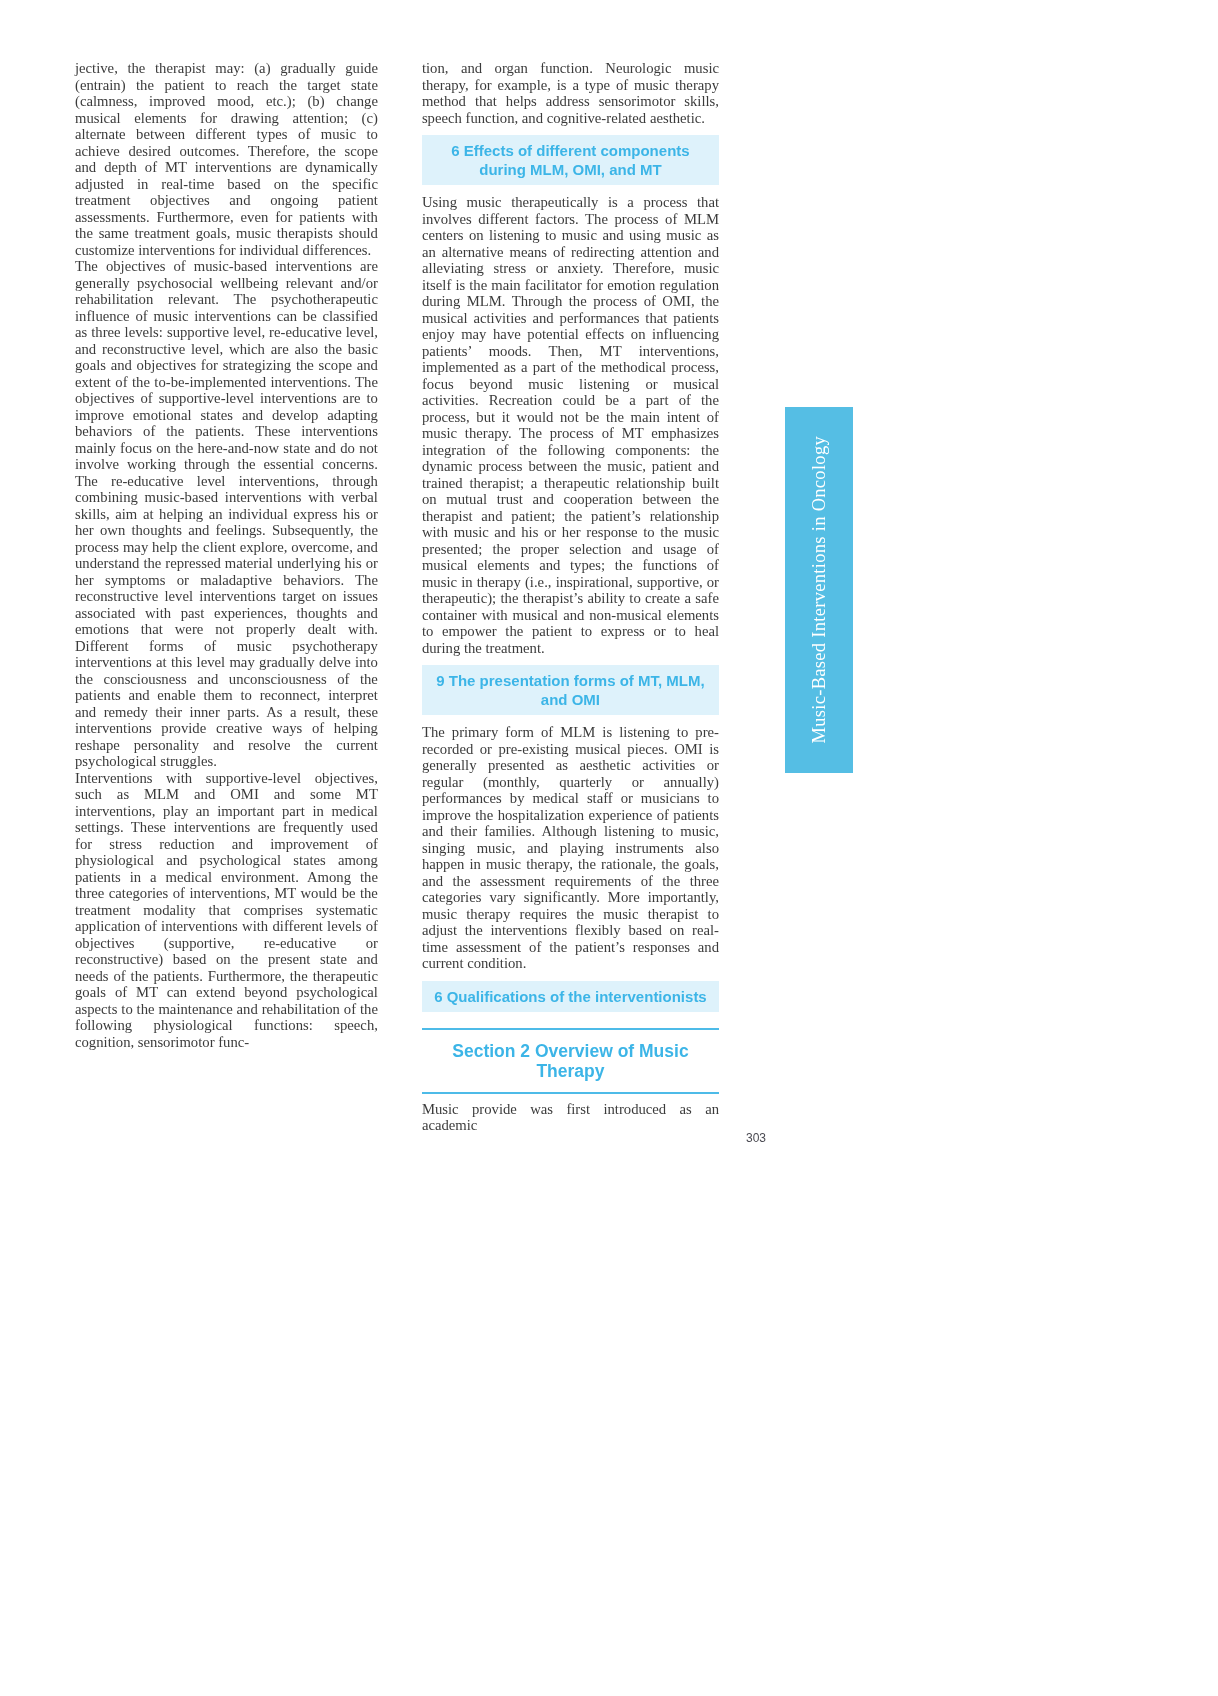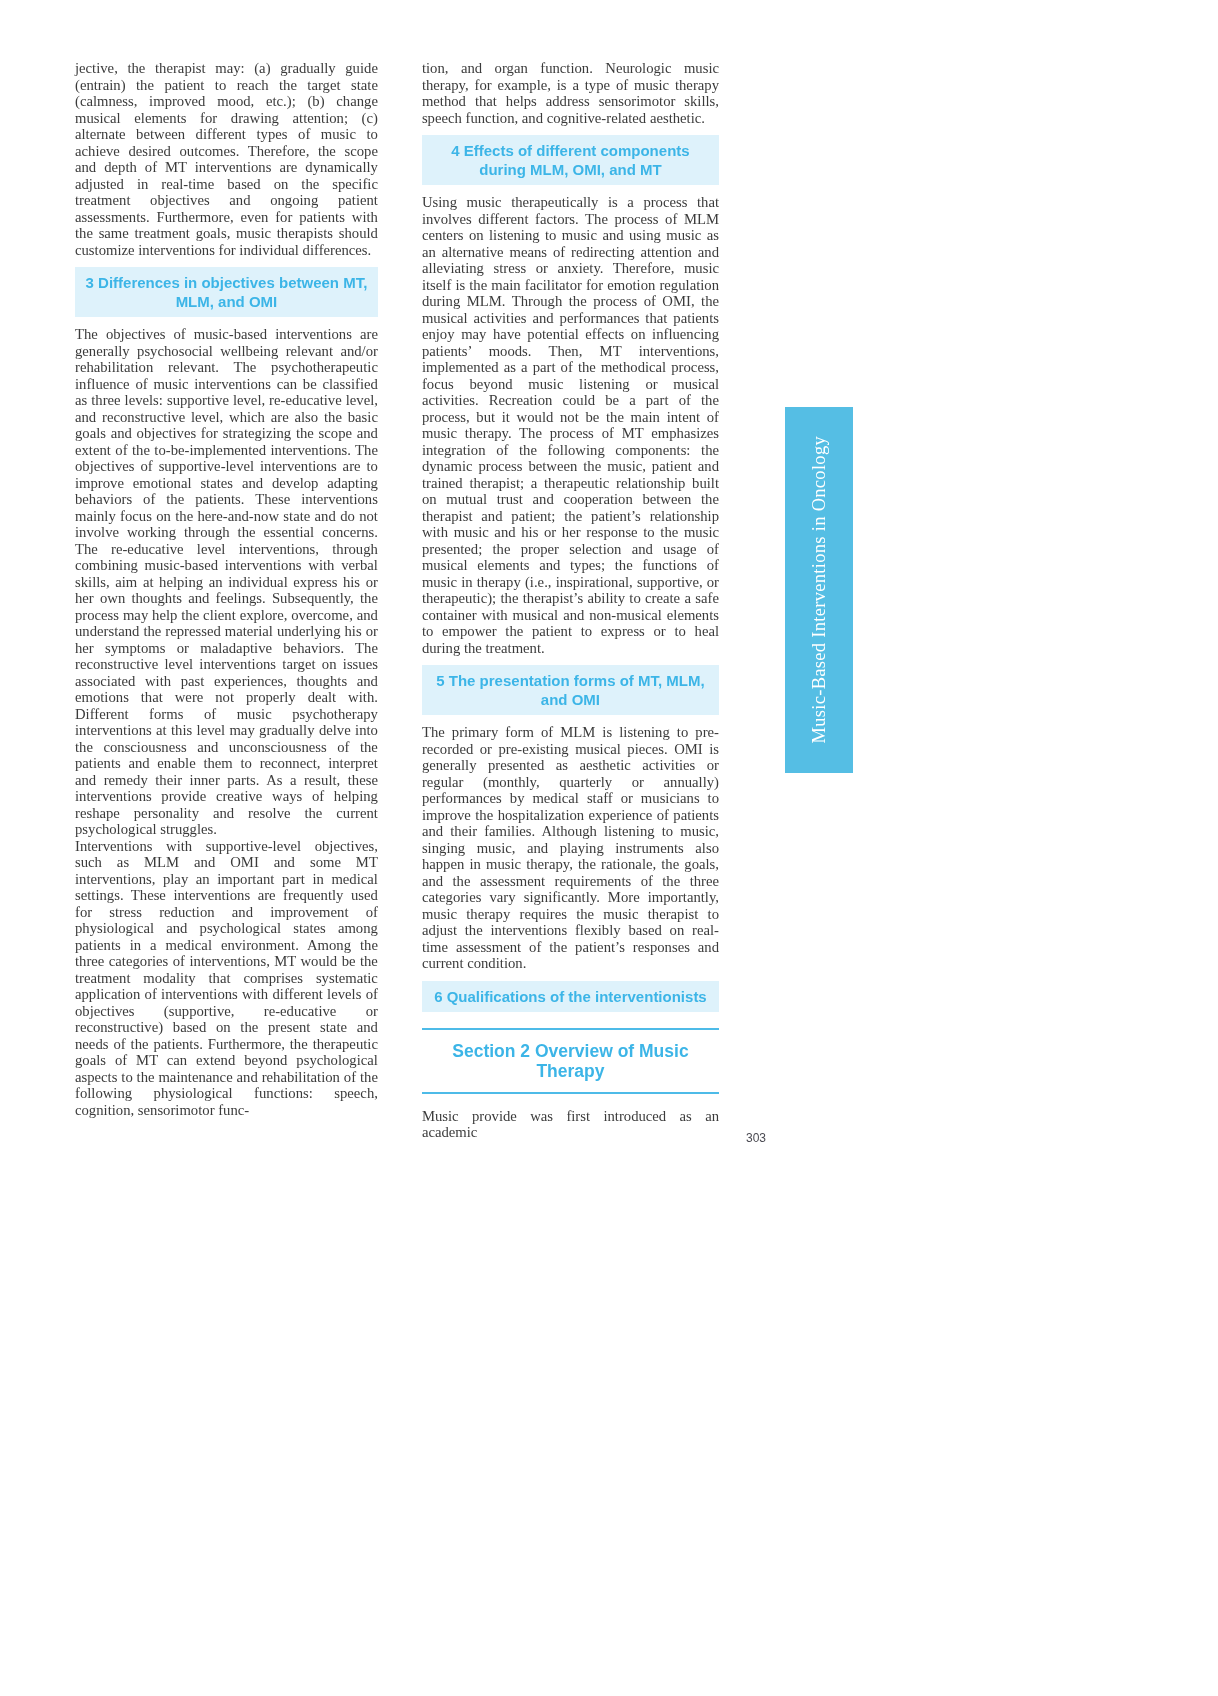--- a/index.html
+++ b/index.html
@@ -47,21 +47,21 @@
     font-family: "Liberation Sans", sans-serif;
     font-weight: bold;
     font-size: 17.5px;
     line-height: 20px;
     color: #3cb5e7;
     background: #ffffff;
     text-align: center;
     border-top: 2px solid #4dbbe8;
     border-bottom: 2px solid #4dbbe8;
     padding: 11px 4px;
-    margin: 16px 0 14px 0;
+    margin: 16px 0 7px 0;
   }
   .side-tab {
     position: absolute;
     left: 785px;
     top: 407px;
     width: 68px;
     height: 366px;
     background: #55bee4;
     display: flex;
     align-items: center;
@@ -89,30 +89,29 @@
 </style>
 </head>
 <body>
 
 <div class="page">
 
   <div class="content">
 
     <div class="col col-left">
       <p>jective, the therapist may: (a) gradually guide (entrain) the patient to reach the target state (calmness, improved mood, etc.); (b) change musical elements for drawing attention; (c) alternate between different types of music to achieve desired outcomes. Therefore, the scope and depth of MT interventions are dynamically adjusted in real-time based on the specific treatment objectives and ongoing patient assessments. Furthermore, even for patients with the same treatment goals, music therapists should customize interventions for individual differences.</p>
-      <div class="subheading">3 Differences in objectives between MT, MLM, and OMI</div>
       <p>The objectives of music-based interventions are generally psychosocial wellbeing relevant and/or rehabilitation relevant. The psychotherapeutic influence of music interventions can be classified as three levels: supportive level, re-educative level, and reconstructive level, which are also the basic goals and objectives for strategizing the scope and extent of the to-be-implemented interventions. The objectives of supportive-level interventions are to improve emotional states and develop adapting behaviors of the patients. These interventions mainly focus on the here-and-now state and do not involve working through the essential concerns. The re-educative level interventions, through combining music-based interventions with verbal skills, aim at helping an individual express his or her own thoughts and feelings. Subsequently, the process may help the client explore, overcome, and understand the repressed material underlying his or her symptoms or maladaptive behaviors. The reconstructive level interventions target on issues associated with past experiences, thoughts and emotions that were not properly dealt with. Different forms of music psychotherapy interventions at this level may gradually delve into the consciousness and unconsciousness of the patients and enable them to reconnect, interpret and remedy their inner parts. As a result, these interventions provide creative ways of helping reshape personality and resolve the current psychological struggles.</p>
       <p>Interventions with supportive-level objectives, such as MLM and OMI and some MT interventions, play an important part in medical settings. These interventions are frequently used for stress reduction and improvement of physiological and psychological states among patients in a medical environment. Among the three categories of interventions, MT would be the treatment modality that comprises systematic application of interventions with different levels of objectives (supportive, re-educative or reconstructive) based on the present state and needs of the patients. Furthermore, the therapeutic goals of MT can extend beyond psychological aspects to the maintenance and rehabilitation of the following physiological functions: speech, cognition, sensorimotor func-</p>
     </div>
 
     <div class="col col-right">
       <p>tion, and organ function. Neurologic music therapy, for example, is a type of music therapy method that helps address sensorimotor skills, speech function, and cognitive-related aesthetic.</p>
-      <div class="subheading">4 Effects of different components during MLM, OMI, and MT</div>
+      <div class="subheading">6 Effects of different components during MLM, OMI, and MT</div>
       <p>Using music therapeutically is a process that involves different factors. The process of MLM centers on listening to music and using music as an alternative means of redirecting attention and alleviating stress or anxiety. Therefore, music itself is the main facilitator for emotion regulation during MLM. Through the process of OMI, the musical activities and performances that patients enjoy may have potential effects on influencing patients’ moods. Then, MT interventions, implemented as a part of the methodical process, focus beyond music listening or musical activities. Recreation could be a part of the process, but it would not be the main intent of music therapy. The process of MT emphasizes integration of the following components: the dynamic process between the music, patient and trained therapist; a therapeutic relationship built on mutual trust and cooperation between the therapist and patient; the patient’s relationship with music and his or her response to the music presented; the proper selection and usage of musical elements and types; the functions of music in therapy (i.e., inspirational, supportive, or therapeutic); the therapist’s ability to create a safe container with musical and non-musical elements to empower the patient to express or to heal during the treatment.</p>
-      <div class="subheading">5 The presentation forms of MT, MLM, and OMI</div>
+      <div class="subheading">9 The presentation forms of MT, MLM, and OMI</div>
       <p>The primary form of MLM is listening to pre-recorded or pre-existing musical pieces. OMI is generally presented as aesthetic activities or regular (monthly, quarterly or annually) performances by medical staff or musicians to improve the hospitalization experience of patients and their families. Although listening to music, singing music, and playing instruments also happen in music therapy, the rationale, the goals, and the assessment requirements of the three categories vary significantly. More importantly, music therapy requires the music therapist to adjust the interventions flexibly based on real-time assessment of the patient’s responses and current condition.</p>
       <div class="subheading">6 Qualifications of the interventionists</div>
       <div class="section-heading">Section 2 Overview of Music Therapy</div>
       <p>Music provide was first introduced as an academic</p>
     </div>
 
   </div>
 
   <div class="side-tab">
     <span class="side-tab-label">Music-Based Interventions in Oncology</span>

